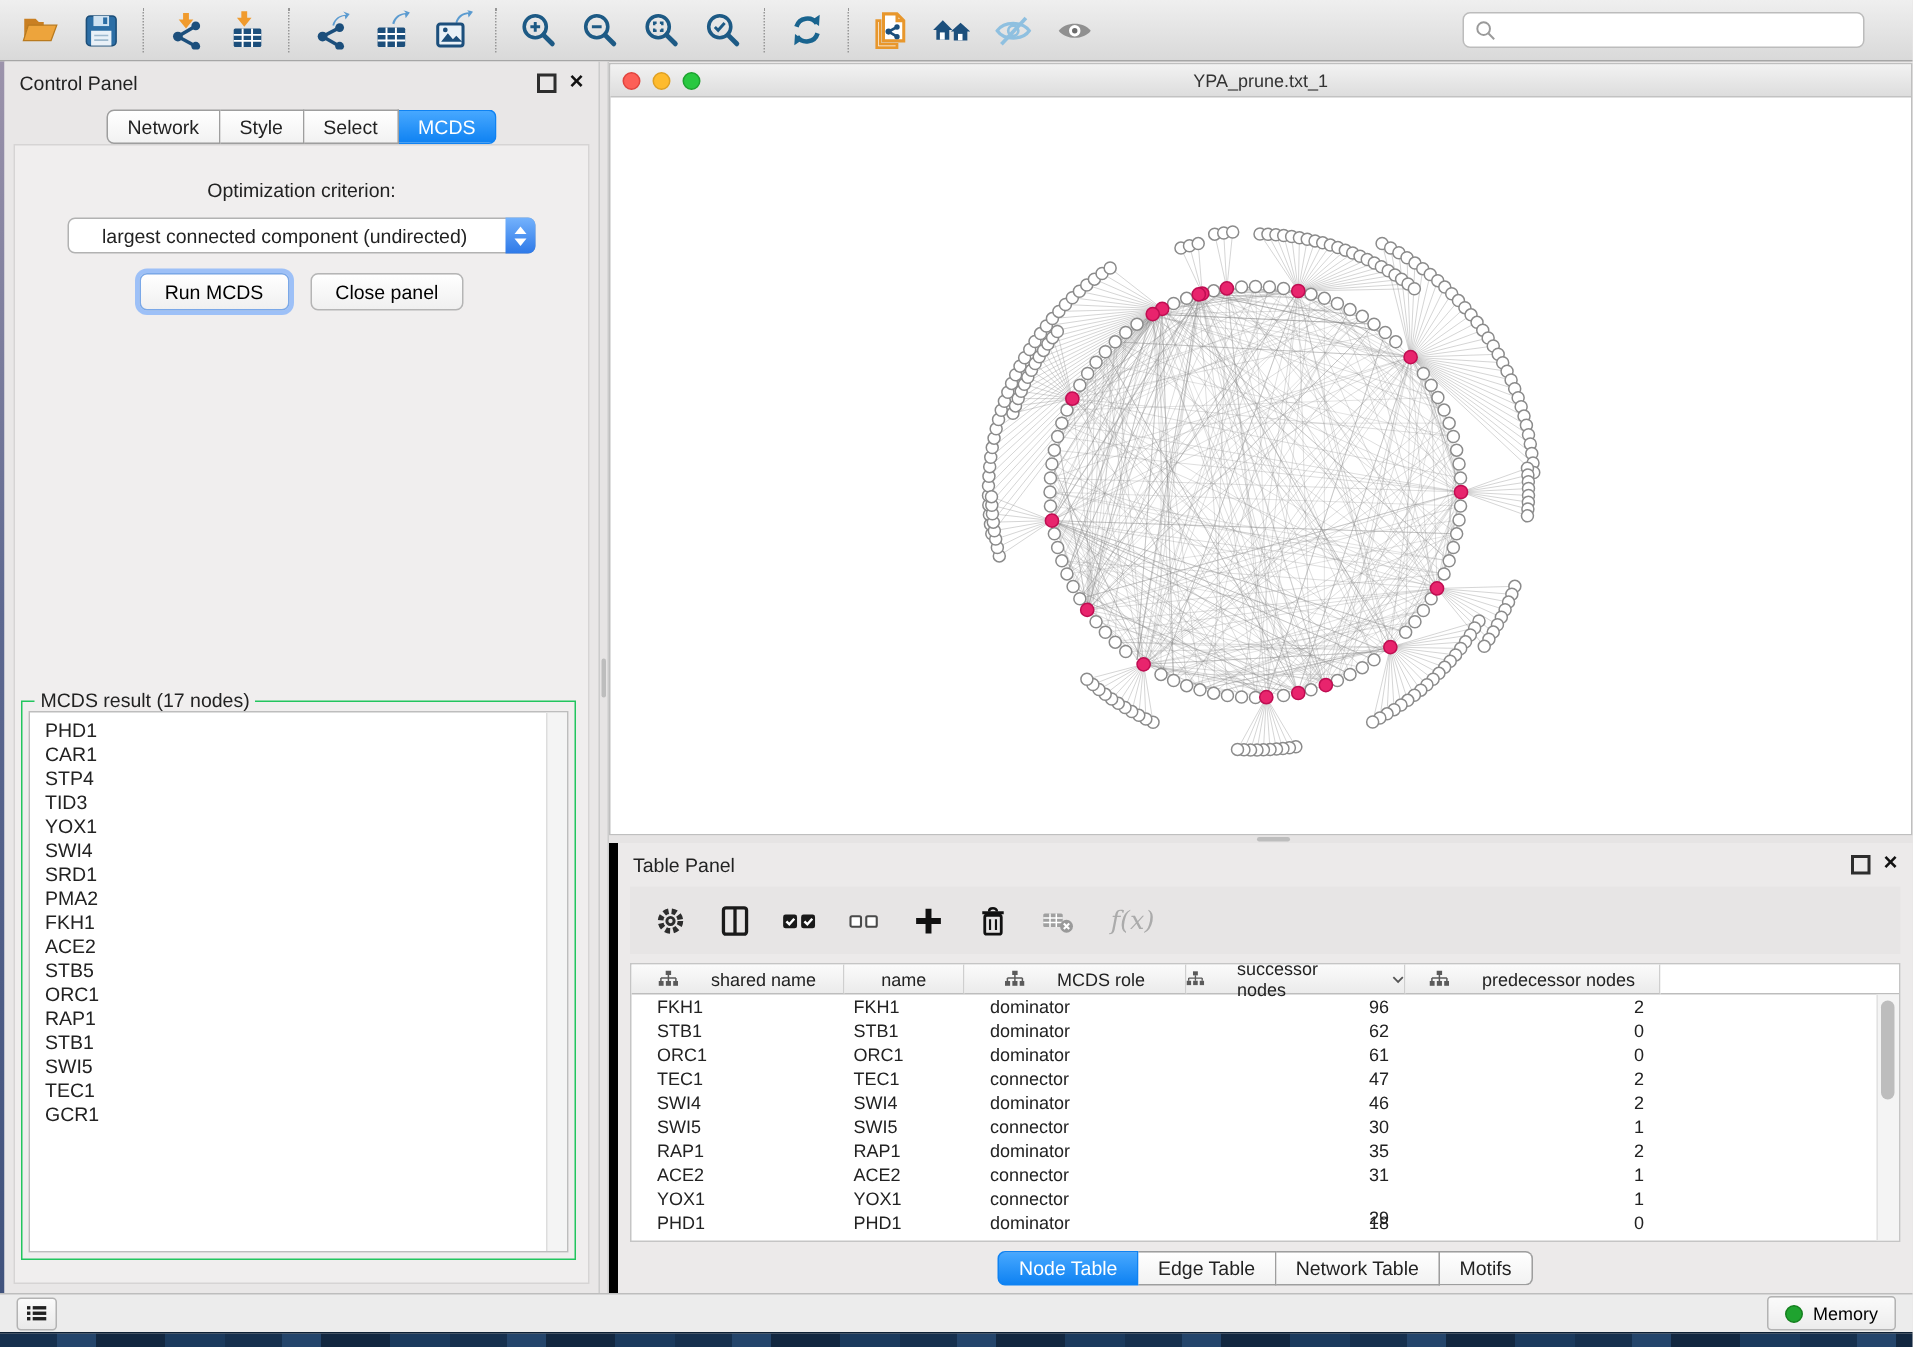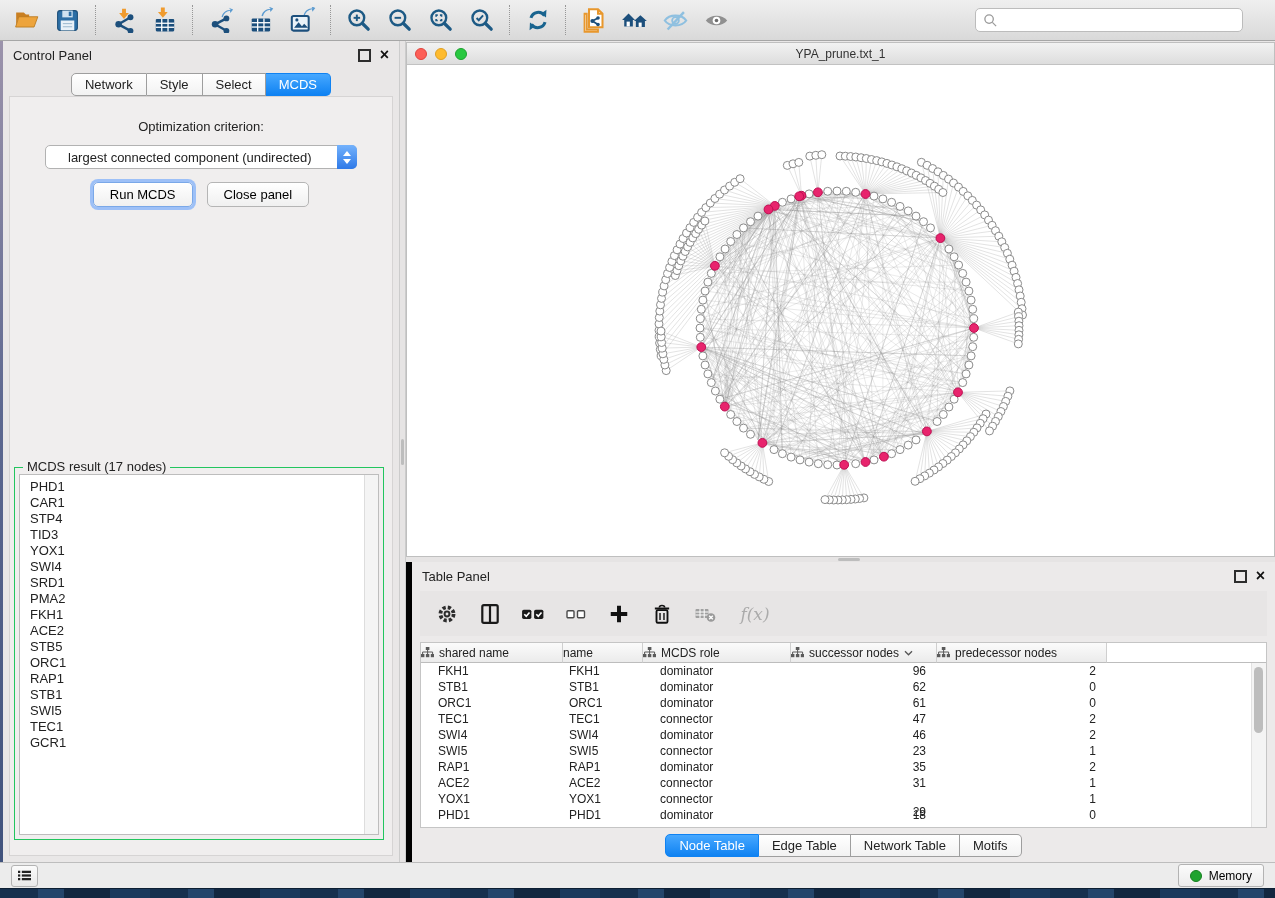--- a/index.html
+++ b/index.html
@@ -80,21 +80,21 @@
   .table-panel{position:absolute;left:406px;top:562px;width:869px;height:300px;background:#eceaea;
     border-left:6px solid #000000;box-sizing:border-box;}
   .tp-toolbar{margin:1px 8px 0 8px;height:45px;background:#e7e5e5;display:flex;align-items:center;
     gap:17px;padding:0 14px;}
   .tp-tool{border:none;background:none;padding:0;display:flex;align-items:center;justify-content:center;
     width:26px;height:26px;cursor:pointer;}
   .fx{font-family:"DejaVu Serif",serif;font-style:italic;font-size:17px;color:#ababab;}
   .tp-table{position:absolute;left:8px;right:8px;top:80px;height:186px;background:#fff;
     border:1px solid #c5c5c5;box-sizing:border-box;overflow:hidden;}
   .thead{display:flex;height:20px;}
-  .th{box-sizing:border-box;display:flex;align-items:center;gap:5px;
+  .th{box-sizing:border-box;display:flex;align-items:center;justify-content:center;gap:22px;
     font-size:12px;background:linear-gradient(#fbfbfb,#ebebeb);border-right:1px solid #cfcfcf;
     border-bottom:1px solid #bdbdbd;height:20px;cursor:pointer;}
   .th-fill{flex:1;background:#fff;border-bottom:1px solid #bdbdbd;}
   .tr{display:flex;height:16px;align-items:center;font-size:12px;cursor:default;}
   .td{box-sizing:border-box;padding:0 6px 0 17px;overflow:hidden;white-space:nowrap;}
   .td.c2{padding-left:6px;}
   .td.num{text-align:right;padding-right:11px;padding-left:0;}
   .tp-scroll{position:absolute;right:0;top:20px;bottom:0;width:14px;background:#f4f4f4;
     border-left:1px solid #e2e2e2;}
   .tp-thumb{position:absolute;left:2px;top:4px;width:9px;height:66px;background:#bdbdbd;border-radius:5px;}
@@ -1344,21 +1344,21 @@
           <div class="td" style="width: 142px;">SWI4</div>
           <div class="td c2" style="width: 80px;">SWI4</div>
           <div class="td" style="width: 148px;">dominator</div>
           <div class="td num" style="width: 146px;">46</div>
           <div class="td num" style="width: 170px;">2</div>
         </div>
         <div class="tr">
           <div class="td" style="width: 142px;">SWI5</div>
           <div class="td c2" style="width: 80px;">SWI5</div>
           <div class="td" style="width: 148px;">connector</div>
-          <div class="td num" style="width: 146px;">23</div>
+          <div class="td num" style="width: 146px;">30</div>
           <div class="td num" style="width: 170px;">1</div>
         </div>
         <div class="tr">
           <div class="td" style="width: 142px;">RAP1</div>
           <div class="td c2" style="width: 80px;">RAP1</div>
           <div class="td" style="width: 148px;">dominator</div>
           <div class="td num" style="width: 146px;">35</div>
           <div class="td num" style="width: 170px;">2</div>
         </div>
         <div class="tr">

